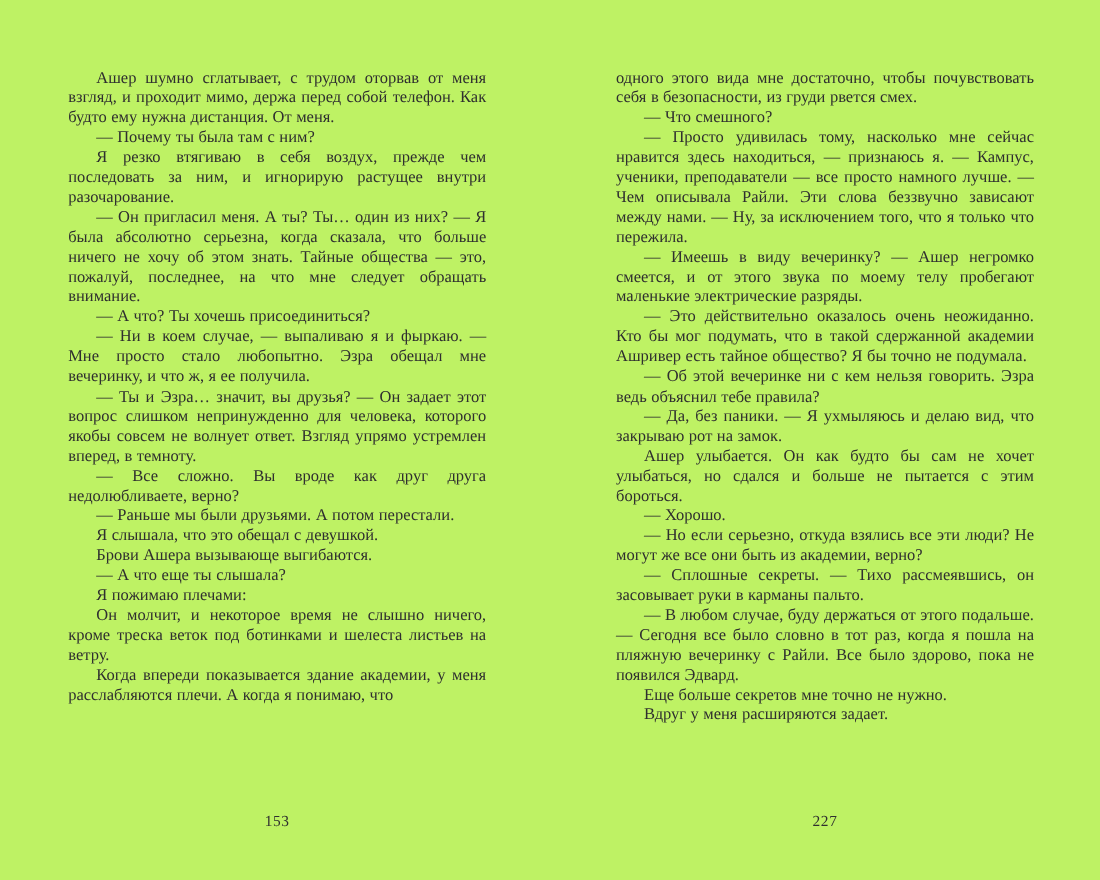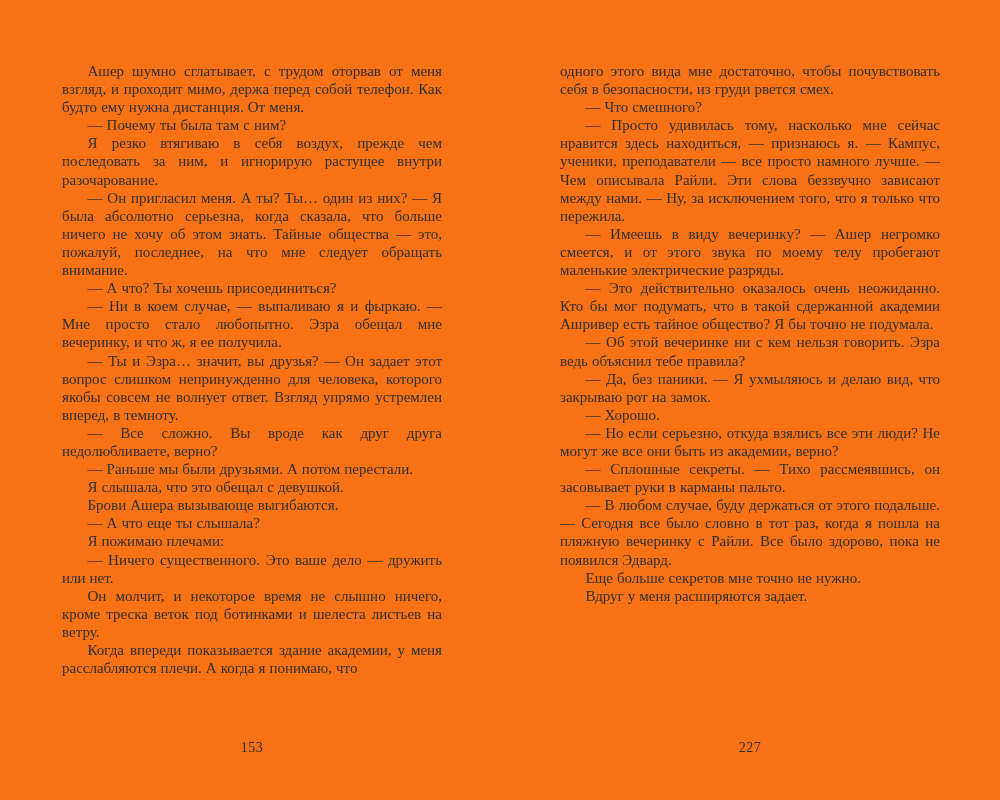--- a/index.html
+++ b/index.html
@@ -7,21 +7,21 @@
     width: 1000px;
     height: 800px;
     background: #ffffff;
     overflow: hidden;
     font-family: "Liberation Serif", "DejaVu Serif", serif;
   }
   .spread {
     position: relative;
     width: 1000px;
     height: 800px;
-    background: #f97316;
+    background: #bef264;
   }
   .page {
     position: absolute;
     top: 62px;
     width: 380px;
     height: 700px;
   }
   .page-left  { left: 62px; }
   .page-right { left: 560px; }
   .page-text {
@@ -65,36 +65,36 @@
         <p class="indent"><span>— Он пригласил меня. А ты? Ты… один из них? — Я была абсолютно серьезна, когда сказала, что больше ничего не хочу об этом знать. Тайные общества — это, пожалуй, последнее, на что мне следует обращать внимание.</span></p>
         <p class="indent"><span>— А что? Ты хочешь присоединиться?</span></p>
         <p class="indent"><span>— Ни в коем случае, — выпаливаю я и фыркаю. — Мне просто стало любопытно. Эзра обещал мне вечеринку, и что ж, я ее получила.</span></p>
         <p class="indent"><span>— Ты и Эзра… значит, вы друзья? — Он задает этот вопрос слишком непринужденно для человека, которого якобы совсем не волнует ответ. Взгляд упрямо устремлен вперед, в темноту.</span></p>
         <p class="indent"><span>— Все сложно. Вы вроде как друг друга недолюбливаете, верно?</span></p>
         <p class="indent"><span>— Раньше мы были друзьями. А потом перестали.</span></p>
         <p class="indent"><span>Я слышала, что это обещал с девушкой.</span></p>
         <p class="indent"><span>Брови Ашера вызывающе выгибаются.</span></p>
         <p class="indent"><span>— А что еще ты слышала?</span></p>
         <p class="indent"><span>Я пожимаю плечами:</span></p>
-        <p class="indent"><span>— Ничего существенного. Это ваше дело — дружить или нет.</span></p>
         <p class="indent"><span>Он молчит, и некоторое время не слышно ничего, кроме треска веток под ботинками и шелеста листьев на ветру.</span></p>
         <p class="indent"><span>Когда впереди показывается здание академии, у меня расслабляются плечи. А когда я понимаю, что</span></p>
       </div>
     <div class="page-number">153</div>
   </div>
 
   <div class="page page-right">
     <div class="page-text">
         <p class=""><span>одного этого вида мне достаточно, чтобы почувствовать себя в безопасности, из груди рвется смех.</span></p>
         <p class="indent"><span>— Что смешного?</span></p>
         <p class="indent"><span>— Просто удивилась тому, насколько мне сейчас нравится здесь находиться, — признаюсь я. — Кампус, ученики, преподаватели — все просто намного лучше. — </span><span class="italic">Чем описывала Райли.</span><span> Эти слова беззвучно зависают между нами. — Ну, за исключением того, что я только что пережила.</span></p>
         <p class="indent"><span>— Имеешь в виду вечеринку? — Ашер негромко смеется, и от этого звука по моему телу пробегают маленькие электрические разряды.</span></p>
         <p class="indent"><span>— Это действительно оказалось очень неожиданно. Кто бы мог подумать, что в такой сдержанной академии Ашривер есть тайное общество? Я бы точно не подумала.</span></p>
         <p class="indent"><span>— Об этой вечеринке ни с кем нельзя говорить. Эзра ведь объяснил тебе правила?</span></p>
         <p class="indent"><span>— Да, без паники. — Я ухмыляюсь и делаю вид, что закрываю рот на замок.</span></p>
+        <p class="indent"><span>Ашер улыбается. Он как будто бы сам не хочет улыбаться, но сдался и больше не пытается с этим бороться.</span></p>
         <p class="indent"><span>— Хорошо.</span></p>
         <p class="indent"><span>— Но если серьезно, откуда взялись все эти люди? Не могут же все они быть из академии, верно?</span></p>
         <p class="indent"><span>— Сплошные секреты. — Тихо рассмеявшись, он засовывает руки в карманы пальто.</span></p>
         <p class="indent"><span>— В любом случае, буду держаться от этого подальше. — Сегодня все было словно в тот раз, когда я пошла на пляжную вечеринку с Райли. Все было здорово, пока не появился Эдвард.</span></p>
         <p class="indent"><span>Еще больше секретов мне точно не нужно.</span></p>
         <p class="indent"><span>Вдруг у меня расширяются задает.</span></p>
       </div>
     <div class="page-number">227</div>
   </div>
 

